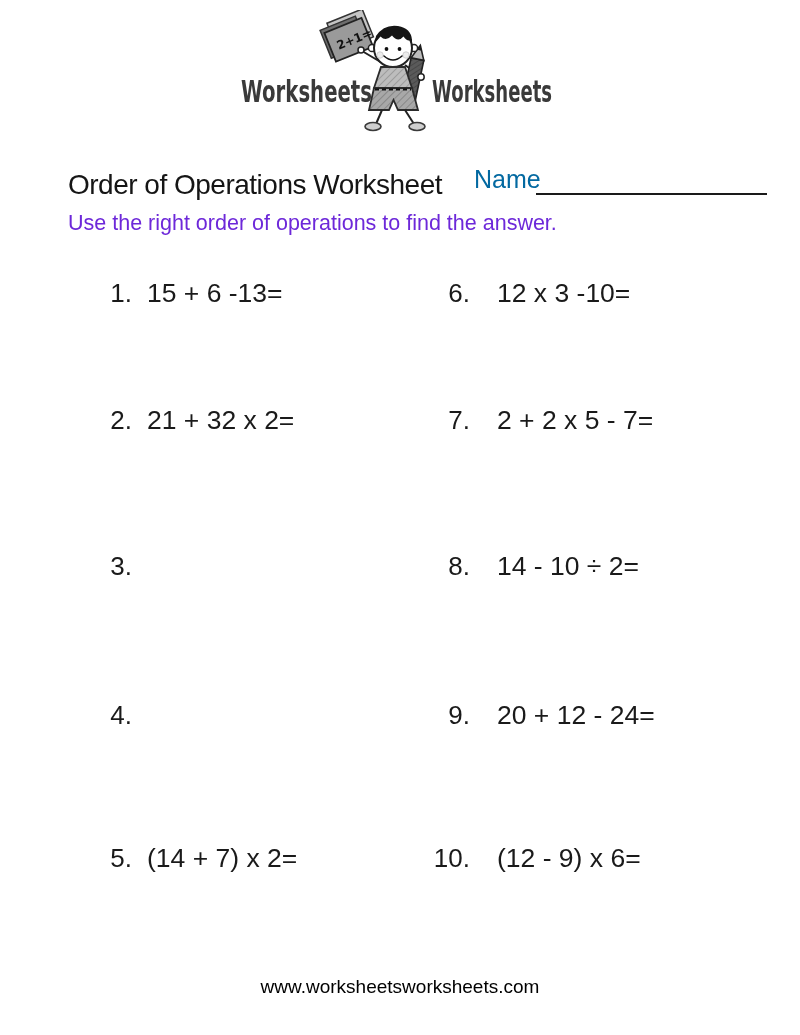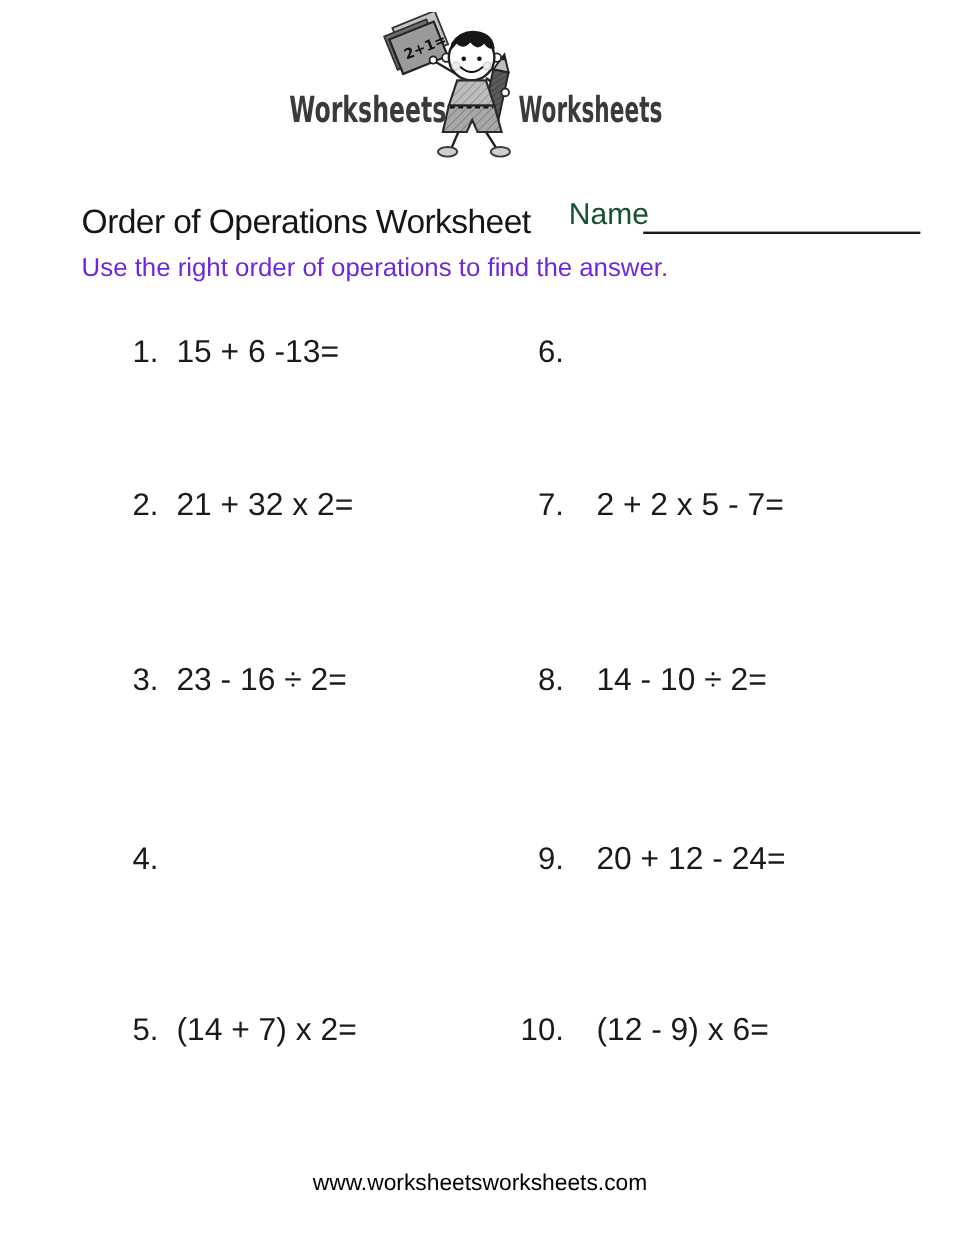--- a/index.html
+++ b/index.html
@@ -36,21 +36,21 @@
     font-size: 28px;
     letter-spacing: -0.5px;
     color: #151515;
     white-space: nowrap;
   }
   .name-label {
     position: absolute;
     left: 474px;
     top: 165px;
     font-size: 25px;
-    color: #14532d;
+    color: #0369a1;
   }
   .name-line {
     position: absolute;
     left: 536px;
     top: 170px;
     width: 231px;
     height: 23px;
     border-bottom: 2px solid #1a1a1a;
   }
   .instruction {
@@ -179,28 +179,28 @@
   <div class="name-line"></div>
   <div class="instruction">Use the right order of operations to find the answer.</div>
 
   <div class="problem-number num-left row-0">1.</div>
   <div class="problem-expression expr-left row-0">15 + 6 -13=</div>
 
   <div class="problem-number num-left row-1">2.</div>
   <div class="problem-expression expr-left row-1">21 + 32 x 2=</div>
 
   <div class="problem-number num-left row-2">3.</div>
-  <div class="problem-expression expr-left row-2">23 - 16 ÷ 2=</div>
 
   <div class="problem-number num-left row-3">4.</div>
 
   <div class="problem-number num-left row-4">5.</div>
   <div class="problem-expression expr-left row-4">(14 + 7) x 2=</div>
 
   <div class="problem-number num-right row-0">6.</div>
+  <div class="problem-expression expr-right row-0">12 x 3 -10=</div>
 
   <div class="problem-number num-right row-1">7.</div>
   <div class="problem-expression expr-right row-1">2 + 2 x 5 - 7=</div>
 
   <div class="problem-number num-right row-2">8.</div>
   <div class="problem-expression expr-right row-2">14 - 10 ÷ 2=</div>
 
   <div class="problem-number num-right row-3">9.</div>
   <div class="problem-expression expr-right row-3">20 + 12 - 24=</div>
 

